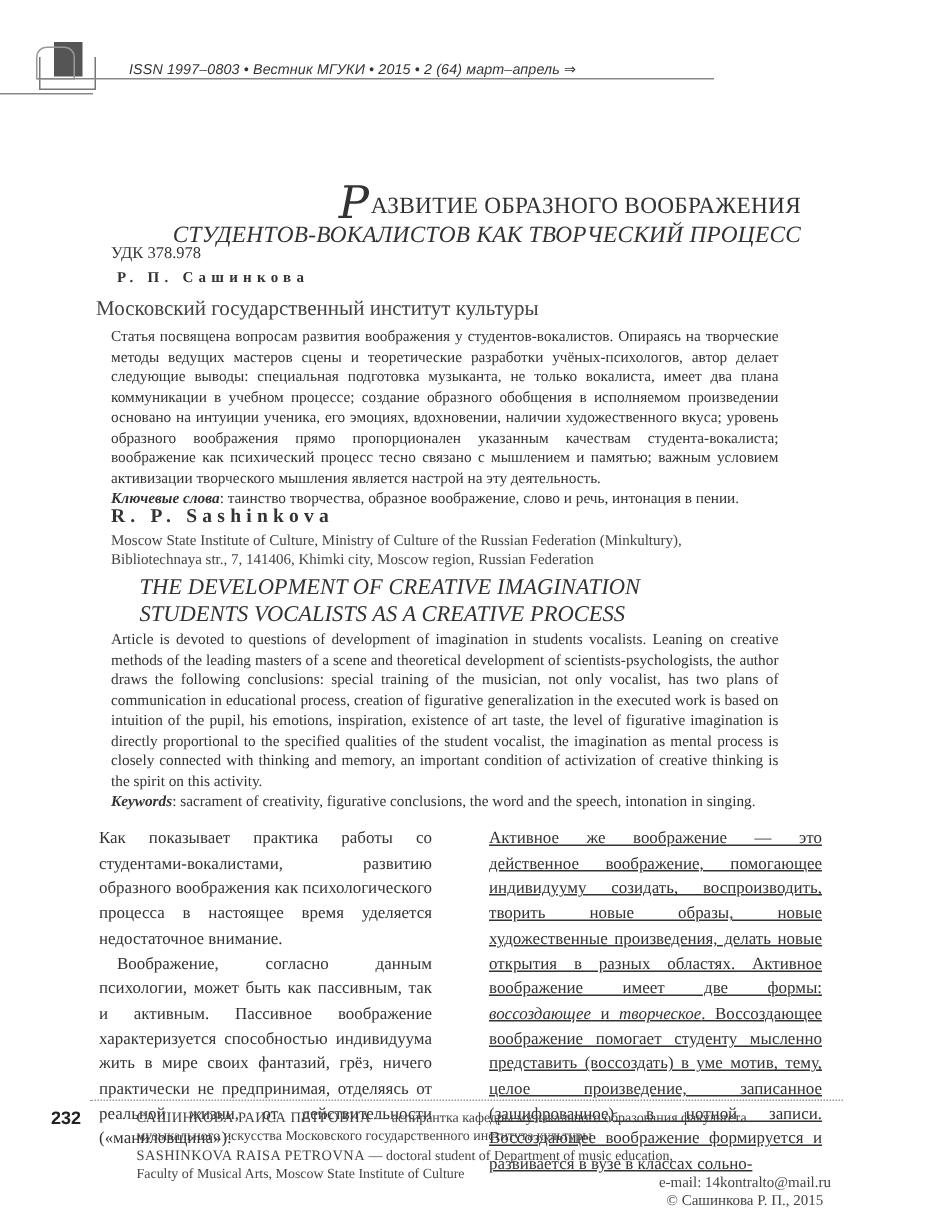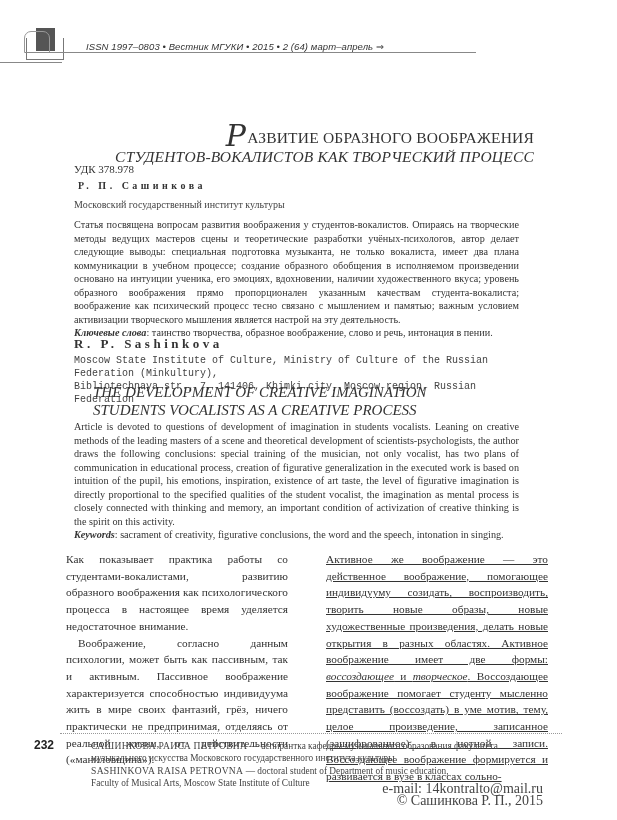--- a/index.html
+++ b/index.html
@@ -14,36 +14,36 @@
   .logo .frame { position:absolute; left:4px; top:10px; width:36px; height:21px; border-right:1px solid #777; border-bottom:1px solid #777; border-left:1px solid #777; }
   .hdr-text { position:absolute; left:86px; top:41px; font-family:"Liberation Sans","DejaVu Sans",sans-serif;
               font-style:italic; font-size:9.5px; color:#333; letter-spacing:0.1px; }
   
   .title1 { position:absolute; right:83px; top:118px; font-size:17px; font-style:italic; color:#333; letter-spacing:0.2px; }
   .title1 .cap { font-family:"DejaVu Serif", serif; font-size:30px; font-style:italic; font-weight:normal; vertical-align:-3px; margin-right:1px; }
   .title1 .rest { font-style:normal; font-size:15.5px; }
   .title2 { position:absolute; right:83px; top:148px; font-size:15.5px; font-style:italic; color:#333; letter-spacing:0.2px; }
   .udk { position:absolute; left:74px; top:163px; font-size:11px; color:#333; }
   .author-ru { position:absolute; left:78px; top:180px; font-size:10px; font-weight:bold; letter-spacing:3.5px; color:#333; }
-  .affil-ru { position:absolute; left:74px; top:199px; font-size:10px; color:#444; }
+  .affil-ru { position:absolute; left:64px; top:199px; font-size:14px; color:#444; }
   .abstract { position:absolute; left:74px; width:445px; font-size:10.2px; line-height:13.5px; text-align:justify; color:#333; }
   .abstract p { margin:0; }
   .kw-label { font-style:italic;font-weight:bold; }
   .author-en { position:absolute; left:74px; top:336px; font-size:13px; font-weight:bold; letter-spacing:3.5px; color:#333; }
-  .affil-en { position:absolute; left:74px; top:354px; width:445px; font-size:10px; line-height:13px; color:#444;font-family:Liberation Mono, monospace; }
+  .affil-en { position:absolute; left:74px; top:354px; width:445px; font-size:10px; line-height:13px; color:#444; }
   .title-en { position:absolute; left:74px; top:383px; font-size:15px; font-style:italic; line-height:18px; color:#333;margin-left:19px; }
   .col-text { position:absolute; width:222px; font-size:11.3px; line-height:16.7px; text-align:justify; color:#333; }
   .col-text p { margin:0; }
   .indent { text-indent:12px; }
   .dots { position:absolute; left:60px; top:733px; width:502px; border-top:1px dotted #999; }
   .page-num { position:absolute; left:34px; top:738px; font-family:"Liberation Sans","DejaVu Sans",sans-serif;
               font-weight:bold; font-size:12px; color:#222; }
   .foot { position:absolute; left:91px; width:470px; font-size:9.3px; line-height:11.5px; color:#444; }
   .foot .name { font-size:9.6px; letter-spacing:0.3px; }
-  .foot-right { position:absolute; right:74px; text-align:right; font-size:14px; line-height:11.5px; color:#444; }
+  .foot-right { position:absolute; right:63px; text-align:center; font-size:10px; line-height:11.5px; color:#444; }
   em { font-style:italic; }
 </style>
 </head>
 <body>
 
 <div class="logo">
   <div class="frame"></div>
   <div class="dark"></div>
   <div class="col"></div>
 </div>

